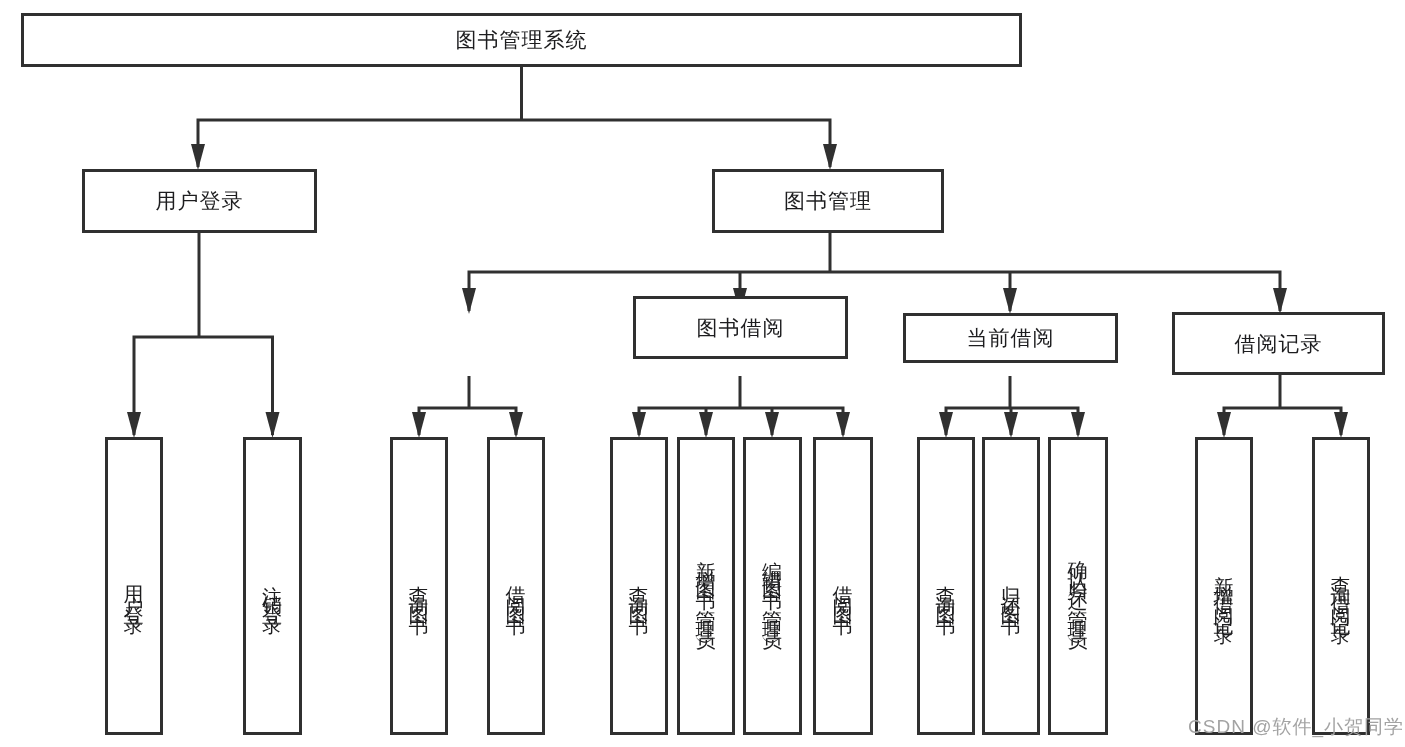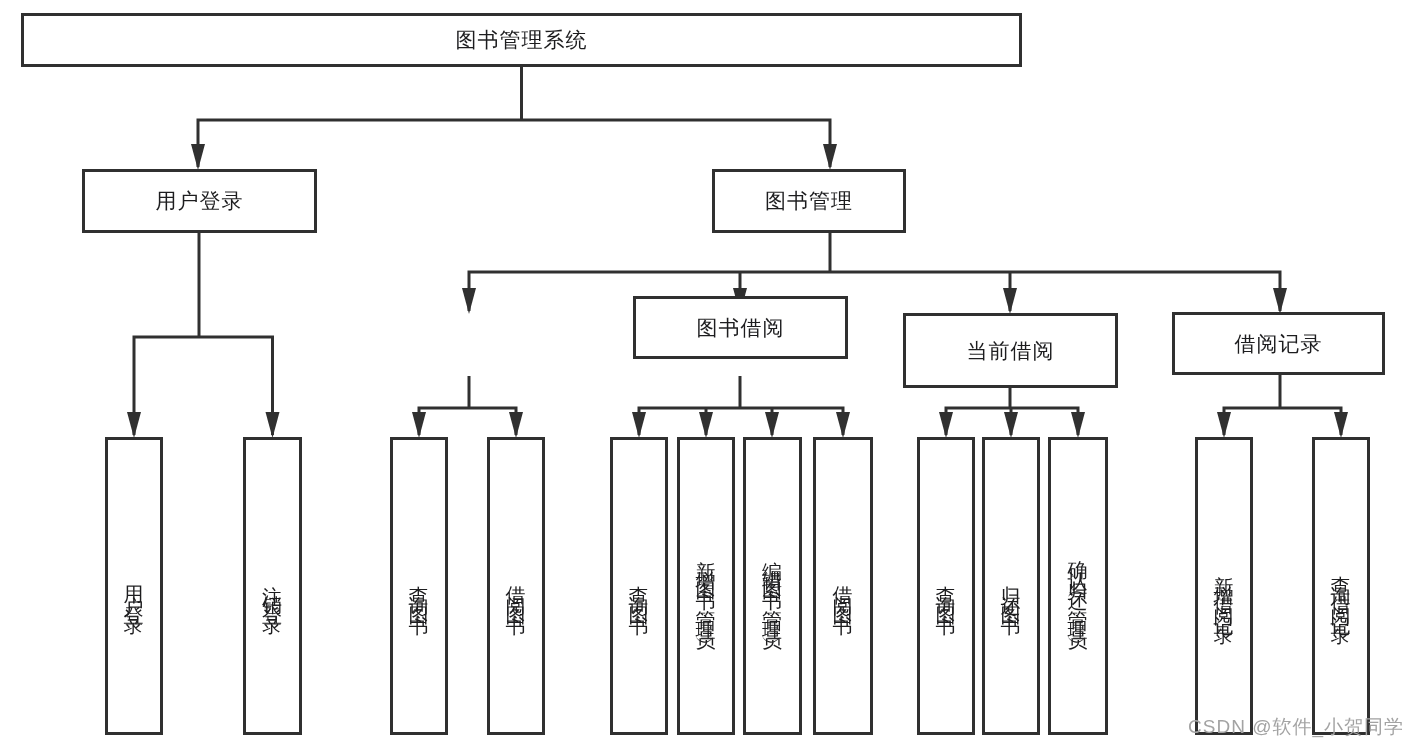--- a/index.html
+++ b/index.html
@@ -100,24 +100,24 @@
       <polygon points="1004,412 1018,412 1011,438"></polygon>
       <polygon points="1071,412 1085,412 1078,438"></polygon>
       <polygon points="1217,412 1231,412 1224,438"></polygon>
       <polygon points="1334,412 1348,412 1341,438"></polygon>
     </g>
   </svg>
 
   <div class="node h" style="left:21px;top:13px;width:1001px;height:54px">图书管理系统</div>
 
   <div class="node h" style="left:82px;top:169px;width:235px;height:64px">用户登录</div>
-  <div class="node h" style="left:712px;top:169px;width:194px;height:64px">图书管理</div>
+  <div class="node h" style="left:712px;top:169px;width:232px;height:64px">图书管理</div>
 
   <div class="node h" style="left:633px;top:296px;width:215px;height:63px">图书借阅</div>
-  <div class="node h" style="left:903px;top:313px;width:215px;height:75px">当前借阅</div>
+  <div class="node h" style="left:903px;top:313px;width:215px;height:50px">当前借阅</div>
   <div class="node h" style="left:1172px;top:312px;width:213px;height:63px">借阅记录</div>
 
   <div class="node v" style="left:105px;top:437px;width:58px;height:298px">用户登录</div>
   <div class="node v" style="left:243px;top:437px;width:59px;height:298px">注销登录</div>
 
   <div class="node v" style="left:390px;top:437px;width:58px;height:298px">查询图书</div>
   <div class="node v" style="left:487px;top:437px;width:58px;height:298px">借阅图书</div>
 
   <div class="node v" style="left:610px;top:437px;width:58px;height:298px">查询图书</div>
   <div class="node v" style="left:677px;top:437px;width:58px;height:298px">新增图书（管理员）</div>

